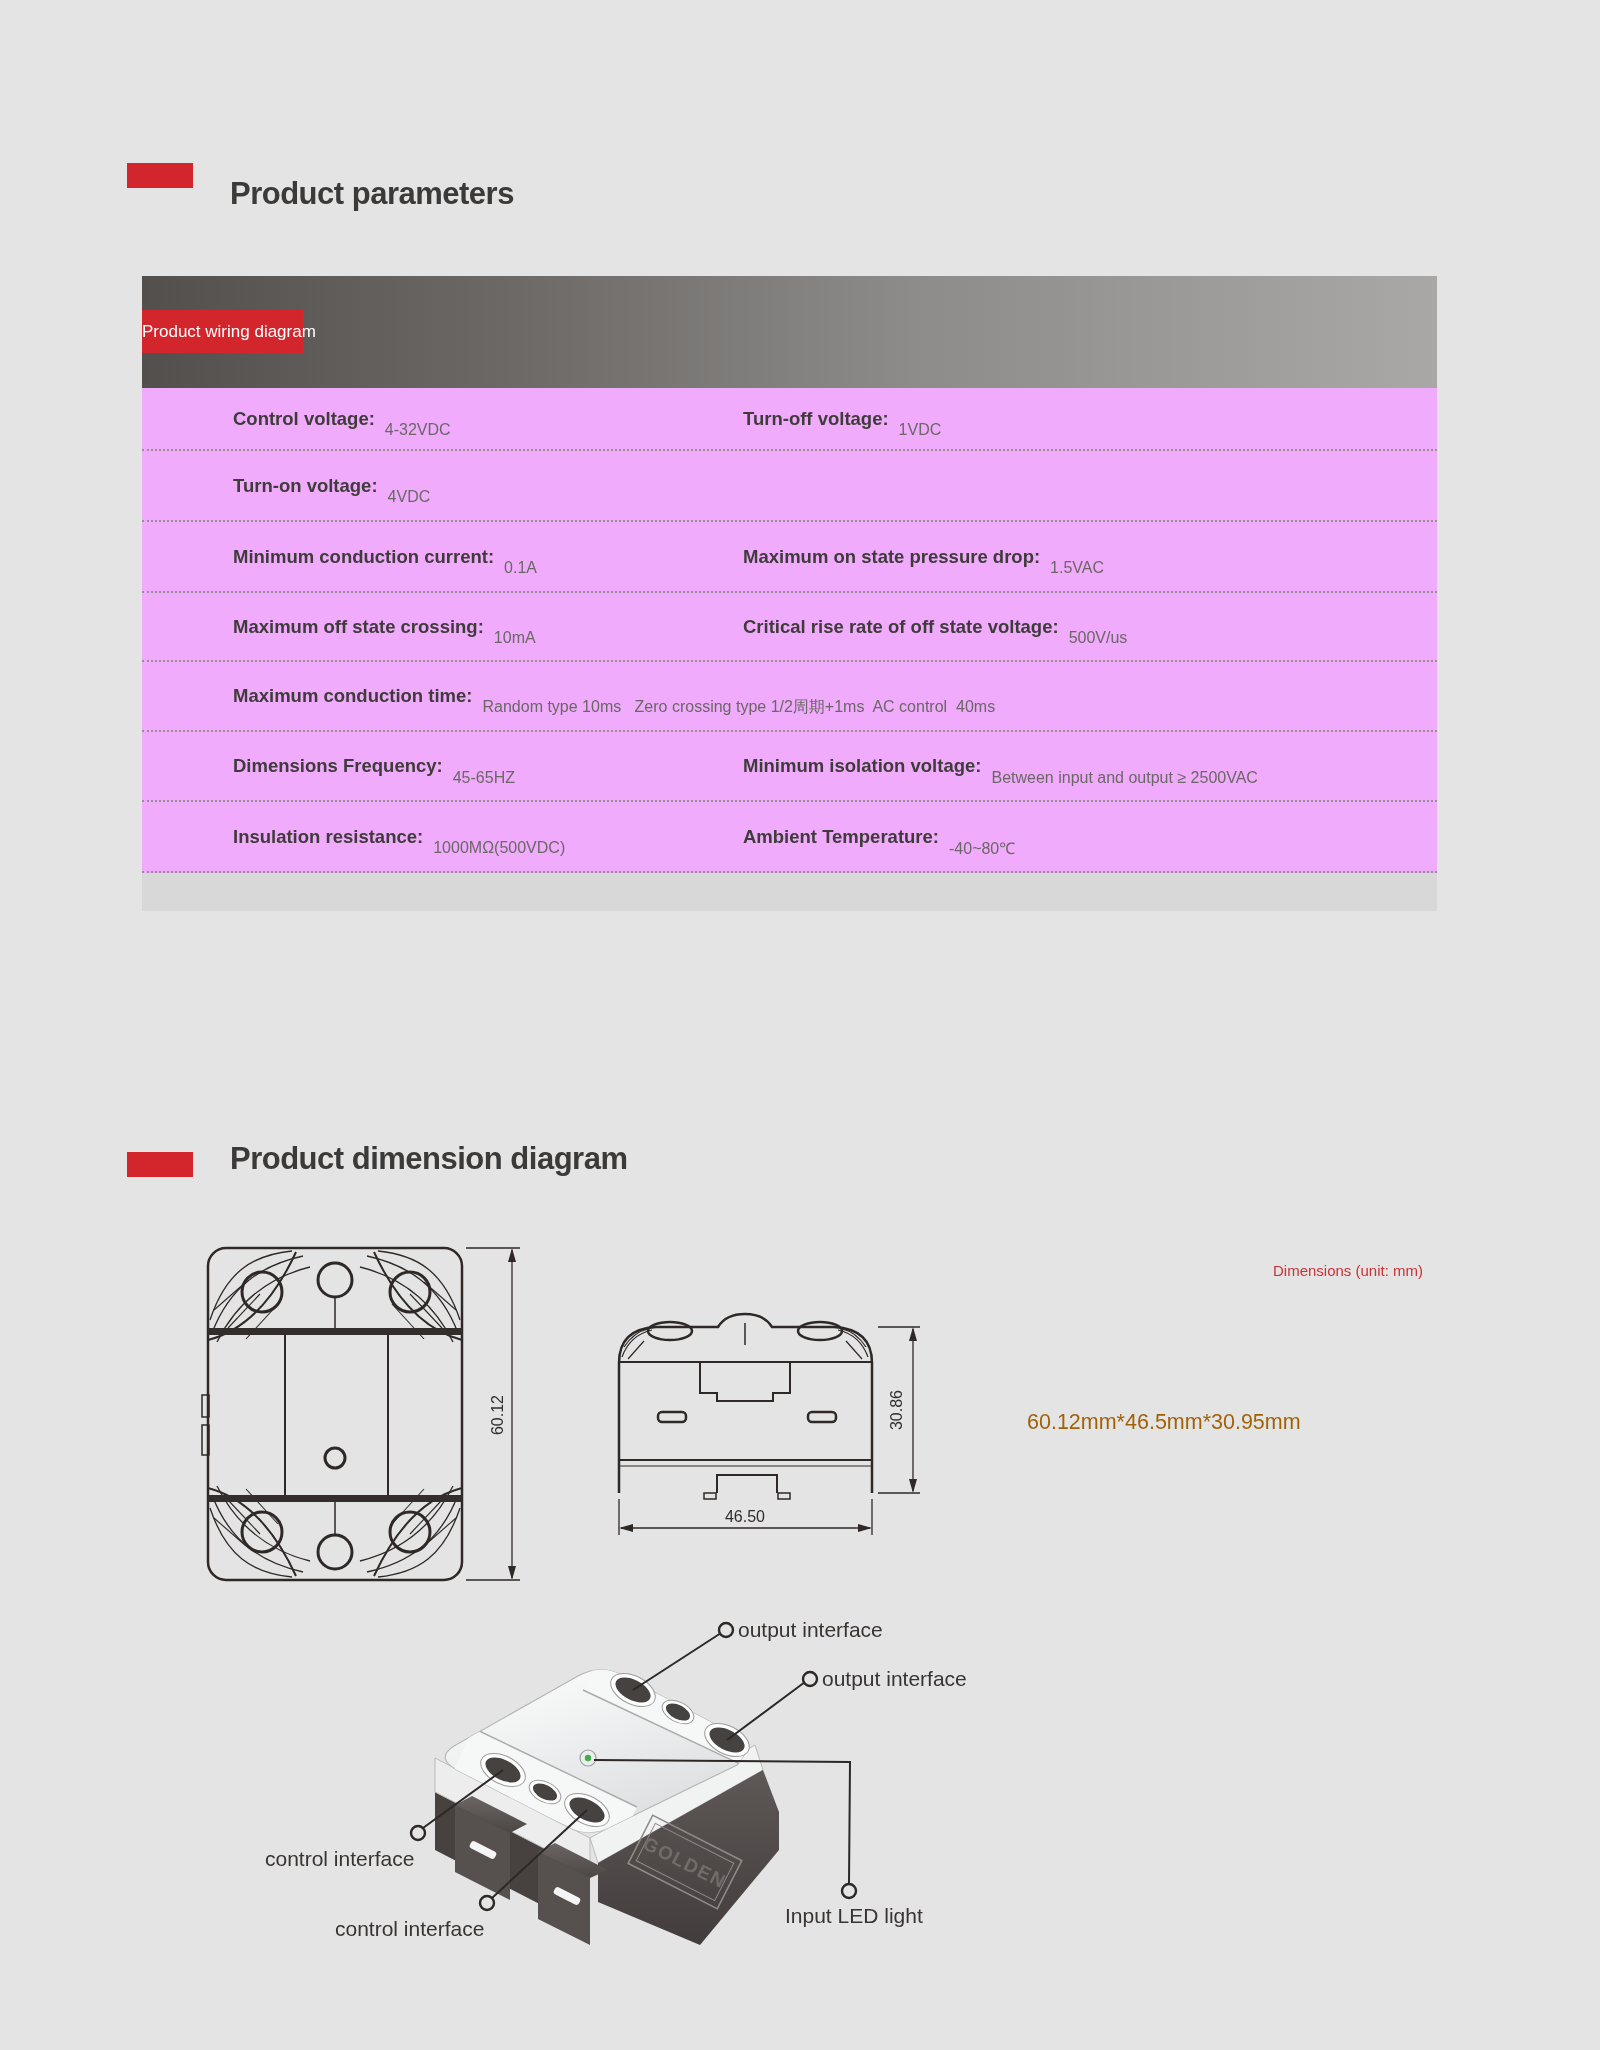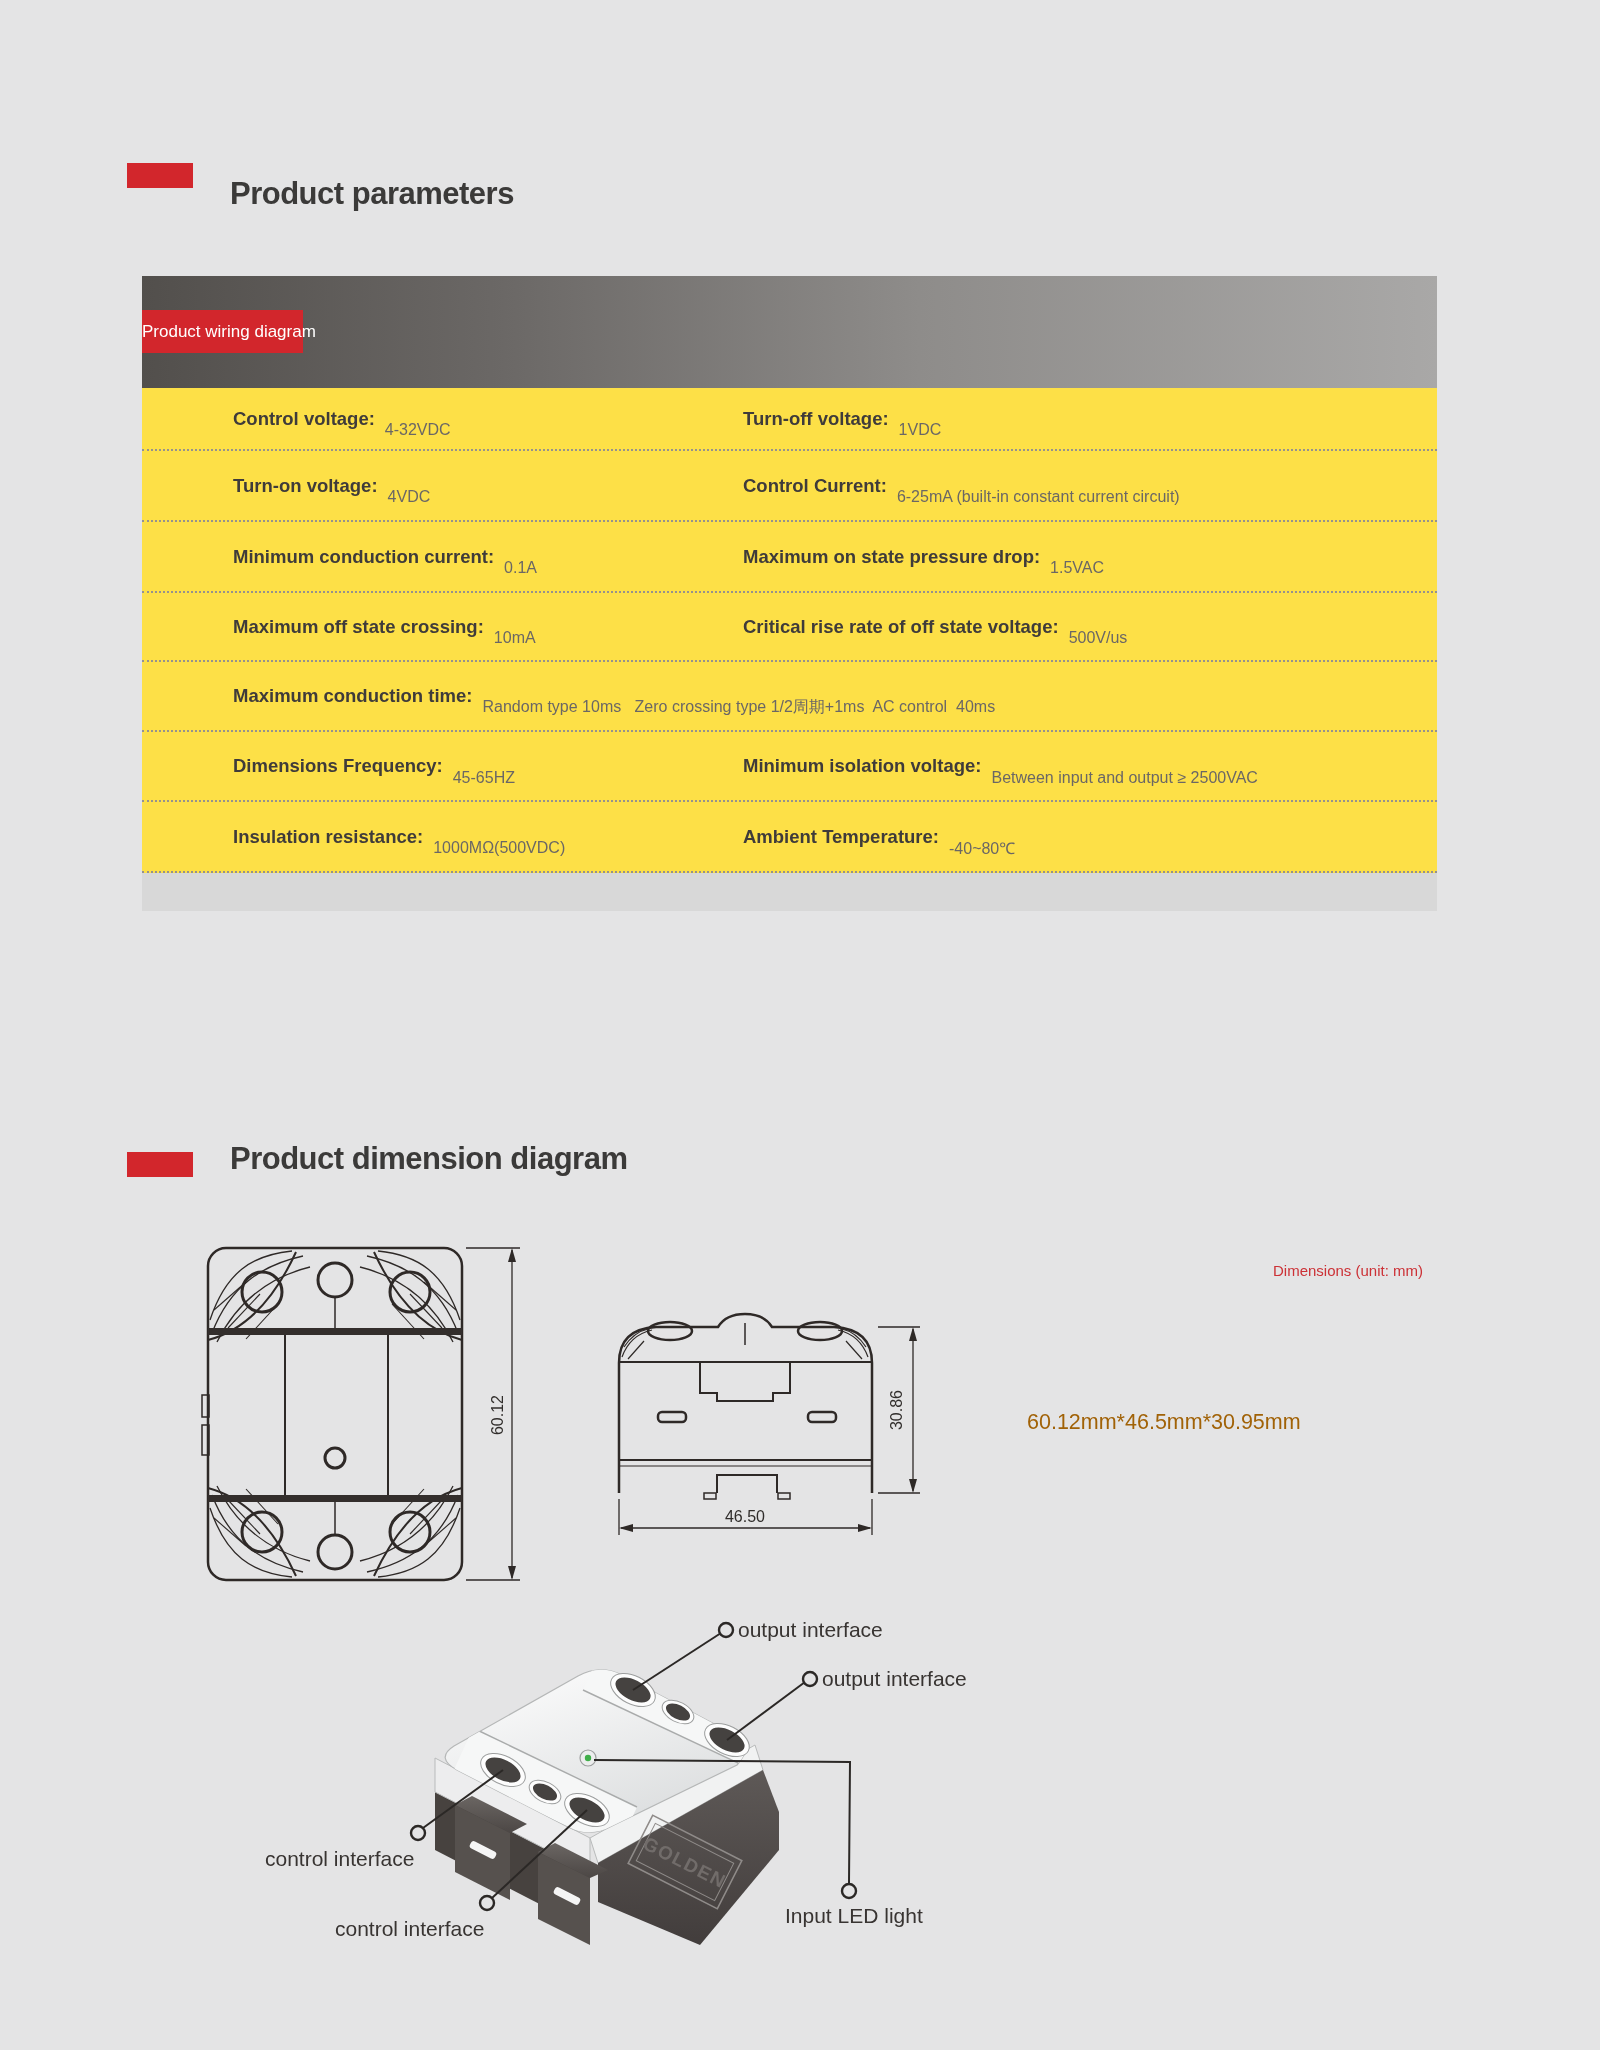--- a/index.html
+++ b/index.html
@@ -8,21 +8,21 @@
 
   
   .sec-block{position:absolute;width:66px;height:25px;background:#d2262c;}
   .sec-title{position:absolute;left:230px;font-size:31px;font-weight:bold;color:#3b3a39;letter-spacing:-0.5px;white-space:nowrap;}
 
   
   #ptable{position:absolute;left:142px;top:276px;width:1295px;}
   #pbar{position:relative;height:112px;background:linear-gradient(90deg,#524f4c 0%,#6b6866 28%,#8e8c8a 60%,#a9a8a7 100%);}
   #ptab{position:absolute;left:0;top:34px;width:161px;height:43px;background:#d2262c;color:#ffffff;
         font-size:17px;display:flex;align-items:center;box-sizing:border-box;white-space:nowrap;}
-  #pbody{background:#fde047;}
+  #pbody{background:#f0abfc;}
   .prow{position:relative;border-bottom:2px dotted #95918e;}
   .cell{position:absolute;top:0;height:100%;display:flex;align-items:center;white-space:nowrap;}
   .cell.c-left{left:91px;}
   .cell.c-right{left:601px;}
   .lbl{font-size:18.5px;font-weight:bold;color:#3f3b3a;}
   .val{font-size:16px;color:#6b6765;margin-left:10px;white-space:pre-wrap;margin-top:23px;}
   #pfoot{height:38px;background:#d8d8d8;}
 
   
   #unit-note{position:absolute;left:1273px;top:1262px;font-size:15px;color:#cc3136;white-space:nowrap;}
@@ -56,24 +56,20 @@
         <div class="cell c-right">
             <span class="lbl">Turn-off voltage:</span>
             <span class="val">1VDC</span>
           </div>
       </div>
 
       <div class="prow" style="height:69px">
         <div class="cell c-left">
             <span class="lbl">Turn-on voltage:</span>
             <span class="val">4VDC</span>
-          </div>
-        <div class="cell c-right">
-            <span class="lbl">Control Current:</span>
-            <span class="val">6-25mA (built-in constant current circuit)</span>
           </div>
       </div>
 
       <div class="prow" style="height:69px">
         <div class="cell c-left">
             <span class="lbl">Minimum conduction current:</span>
             <span class="val">0.1A</span>
           </div>
         <div class="cell c-right">
             <span class="lbl">Maximum on state pressure drop:</span>

